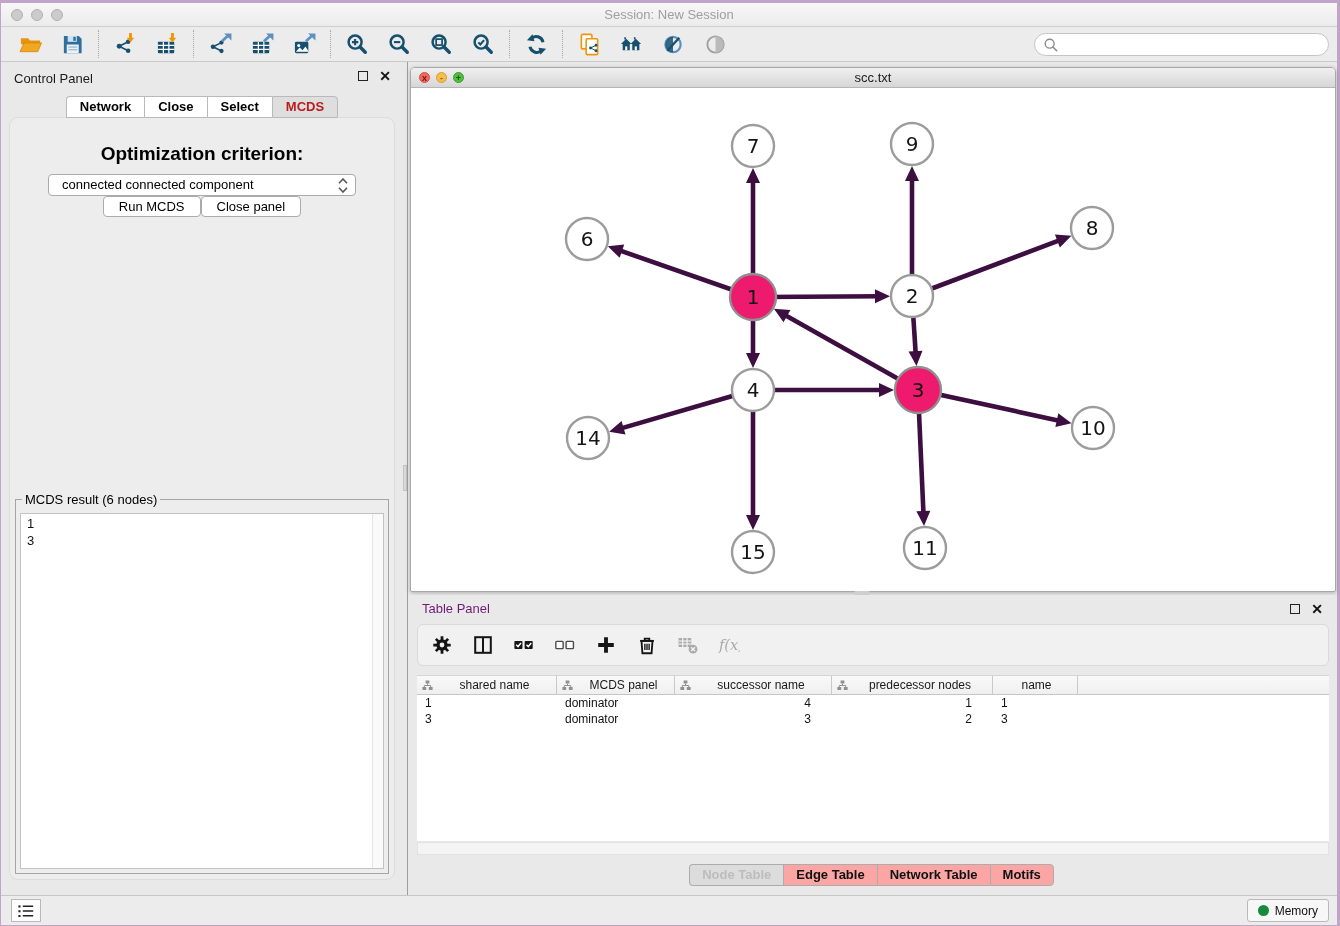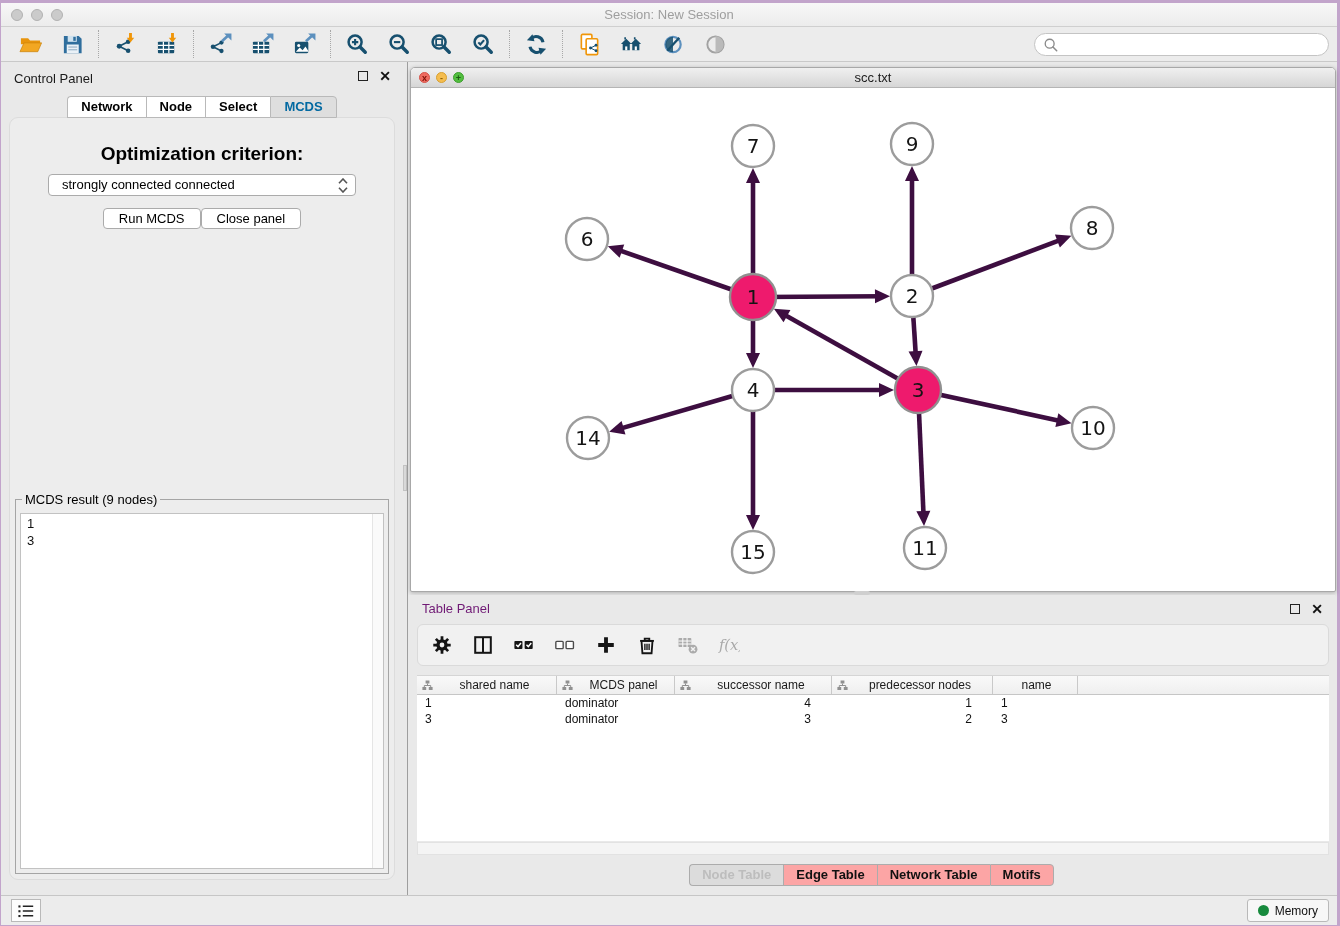--- a/index.html
+++ b/index.html
@@ -44,28 +44,28 @@
   .cp-title { position:absolute; left:13px; top:9px; font-size:13px; color:#1A1A1A; }
   .panel-icons { position:absolute; right:12px; top:9px; display:flex; gap:11px; align-items:center; }
   .float-icon { width:10px; height:10px; border:1.5px solid #222; background:transparent; }
   .close-icon { font-size:14px; font-weight:700; color:#111; line-height:10px; }
   .cp-tabs { position:absolute; left:0; right:0; top:34px; height:22px;
     display:flex; justify-content:center; z-index:2; }
   .cp-tab { padding:0 13px; line-height:20px; height:22px; font-size:13px; font-weight:700; color:#000;
     background:#fff; border:1px solid #B9B9B9; border-right:none; cursor:default; }
   .cp-tab:first-child { border-radius:4px 0 0 0; }
   .cp-tab:last-child { border-right:1px solid #B9B9B9; border-radius:0 4px 0 0; }
-  .cp-tab.active { background:#DEDEDE; color:#0369a1; }
+  .cp-tab.active { background:#DEDEDE; color:#b91c1c; }
   .cp-card { position:absolute; left:8px; right:8px; top:55px; bottom:15px;
     background:#EDEDED; border:1px solid #DCDCDC; border-radius:9px; }
   .opt-label { margin-top:25px; text-align:center; font-size:19px; font-weight:600; color:#000; }
   .select { margin:9px auto 0; width:308px; height:22px; background:#fff; border:1px solid #ABABAB;
     border-radius:4px; position:relative; font-size:13px; line-height:20px; padding-left:13px; color:#000; }
   .stepper { position:absolute; right:7px; top:3px; }
-  .btn-row { display:flex; justify-content:center; margin-top:12px; }
+  .btn-row { display:flex; justify-content:center; }
   .btn { height:21px; line-height:19px; padding:0 15px; background:#fff; border:1px solid #ABABAB;
     border-radius:4px; font-size:13px; color:#000; cursor:default; }
   .result-fieldset { position:absolute; left:5px; right:5px; top:374px; bottom:5px;
     border:1px solid #A5A5A5; margin:0; padding:0; }
   .result-fieldset legend { font-size:13px; color:#000; margin-left:6px; padding:0 3px; }
   .result-text { position:absolute; left:4px; right:4px; top:6px; bottom:4px; background:#fff;
     border:1px solid #C2C2C2; font-size:13px; line-height:17px; padding:1px 0 0 6px; white-space:pre; color:#111; }
   .result-scroll { position:absolute; right:5px; top:7px; bottom:5px; width:11px;
     background:#FAFAFA; border-left:1px solid #E5E5E5; }
 
@@ -342,40 +342,40 @@
     <div class="control-panel">
       <div class="cp-header">
         <span class="cp-title">Control Panel</span>
         <span class="panel-icons">
           <span class="float-icon"></span>
           <span class="close-icon">✕</span>
         </span>
       </div>
       <div class="cp-tabs">
           <div class="cp-tab">Network</div>
-          <div class="cp-tab">Node</div>
+          <div class="cp-tab">Close</div>
           <div class="cp-tab">Select</div>
           <div class="cp-tab active">MCDS</div>
         </div>
       <div class="cp-card">
         <div class="opt-label">Optimization criterion:</div>
         <div class="select">
-          <span>strongly connected connected</span>
+          <span>connected connected component</span>
           <span class="stepper">
             <svg width="10" height="15" viewBox="0 0 10 15">
                 <path d="M1 5.2L5 1l4 4.2M1 9.8L5 14l4-4.2" stroke="#555" stroke-width="1.6" fill="none"></path>
               </svg>
           </span>
         </div>
         <div class="btn-row">
           <button class="btn">Run MCDS</button>
           <button class="btn">Close panel</button>
         </div>
         <fieldset class="result-fieldset">
-          <legend>MCDS result (9 nodes)</legend>
+          <legend>MCDS result (6 nodes)</legend>
           <div class="result-text">1
 3</div>
           <div class="result-scroll"></div>
         </fieldset>
       </div>
     </div>
 
     <div class="splitter">
       <div class="splitter-handle"></div>
     </div>

